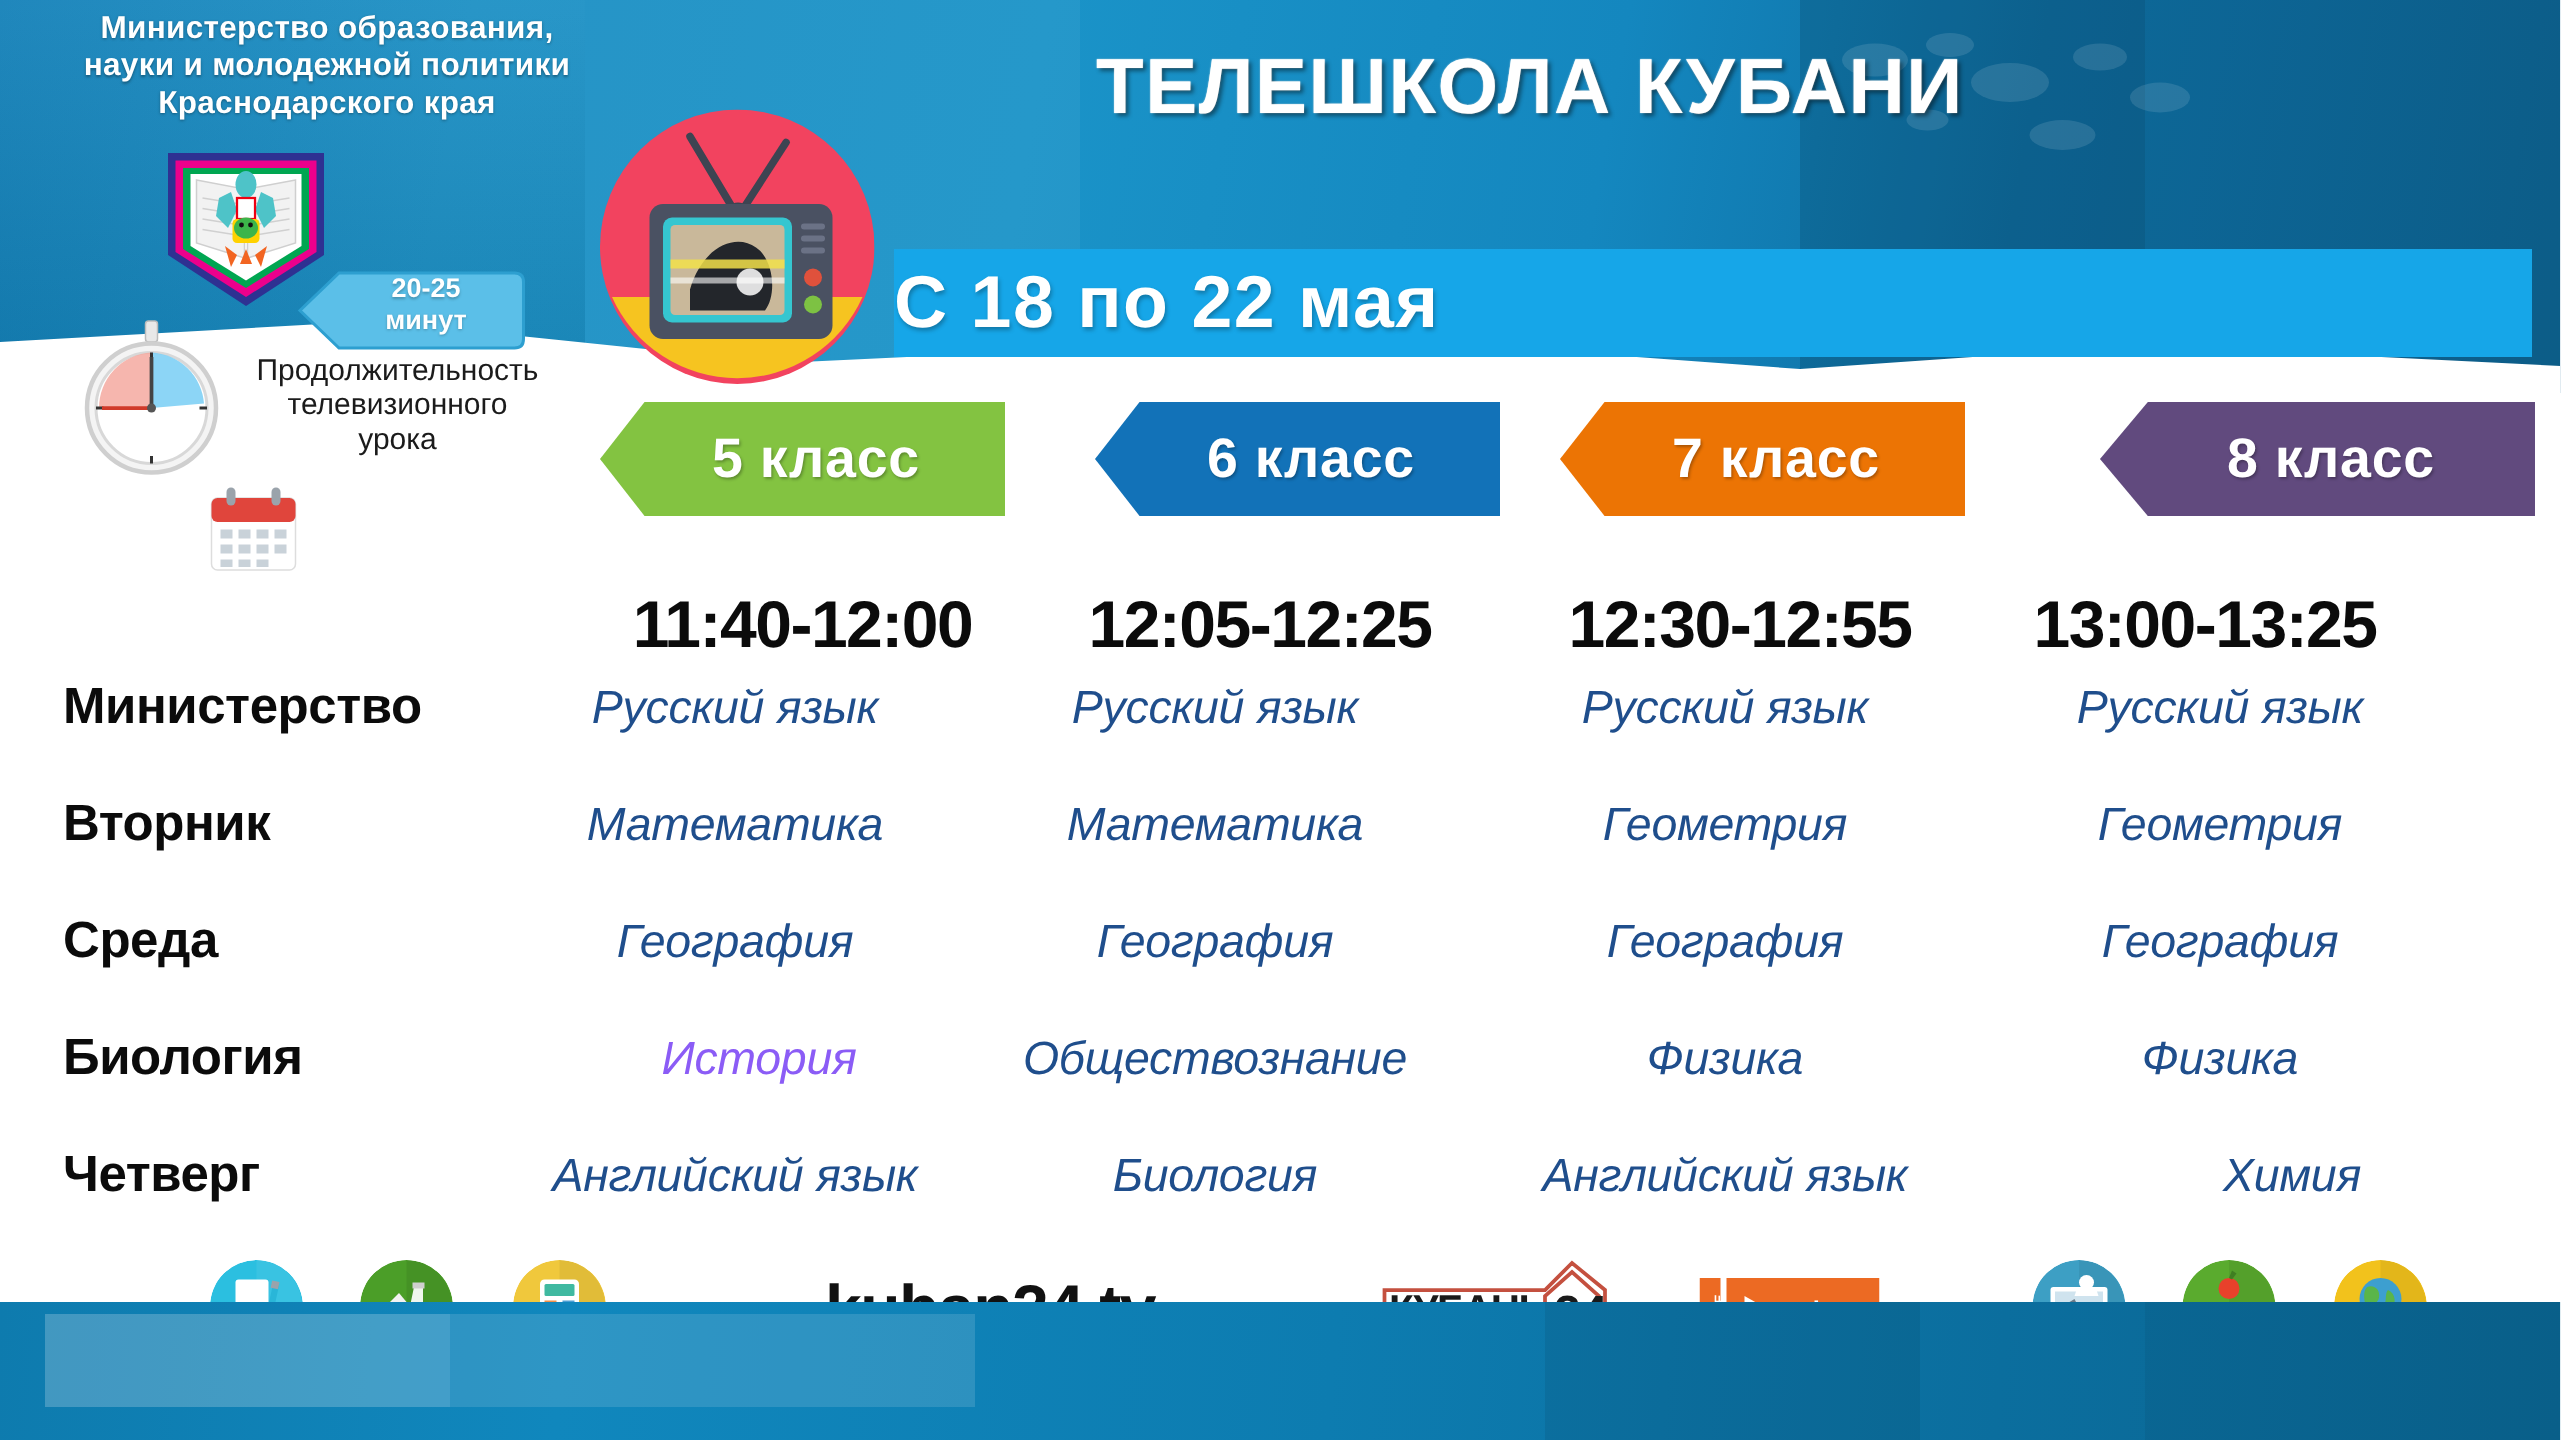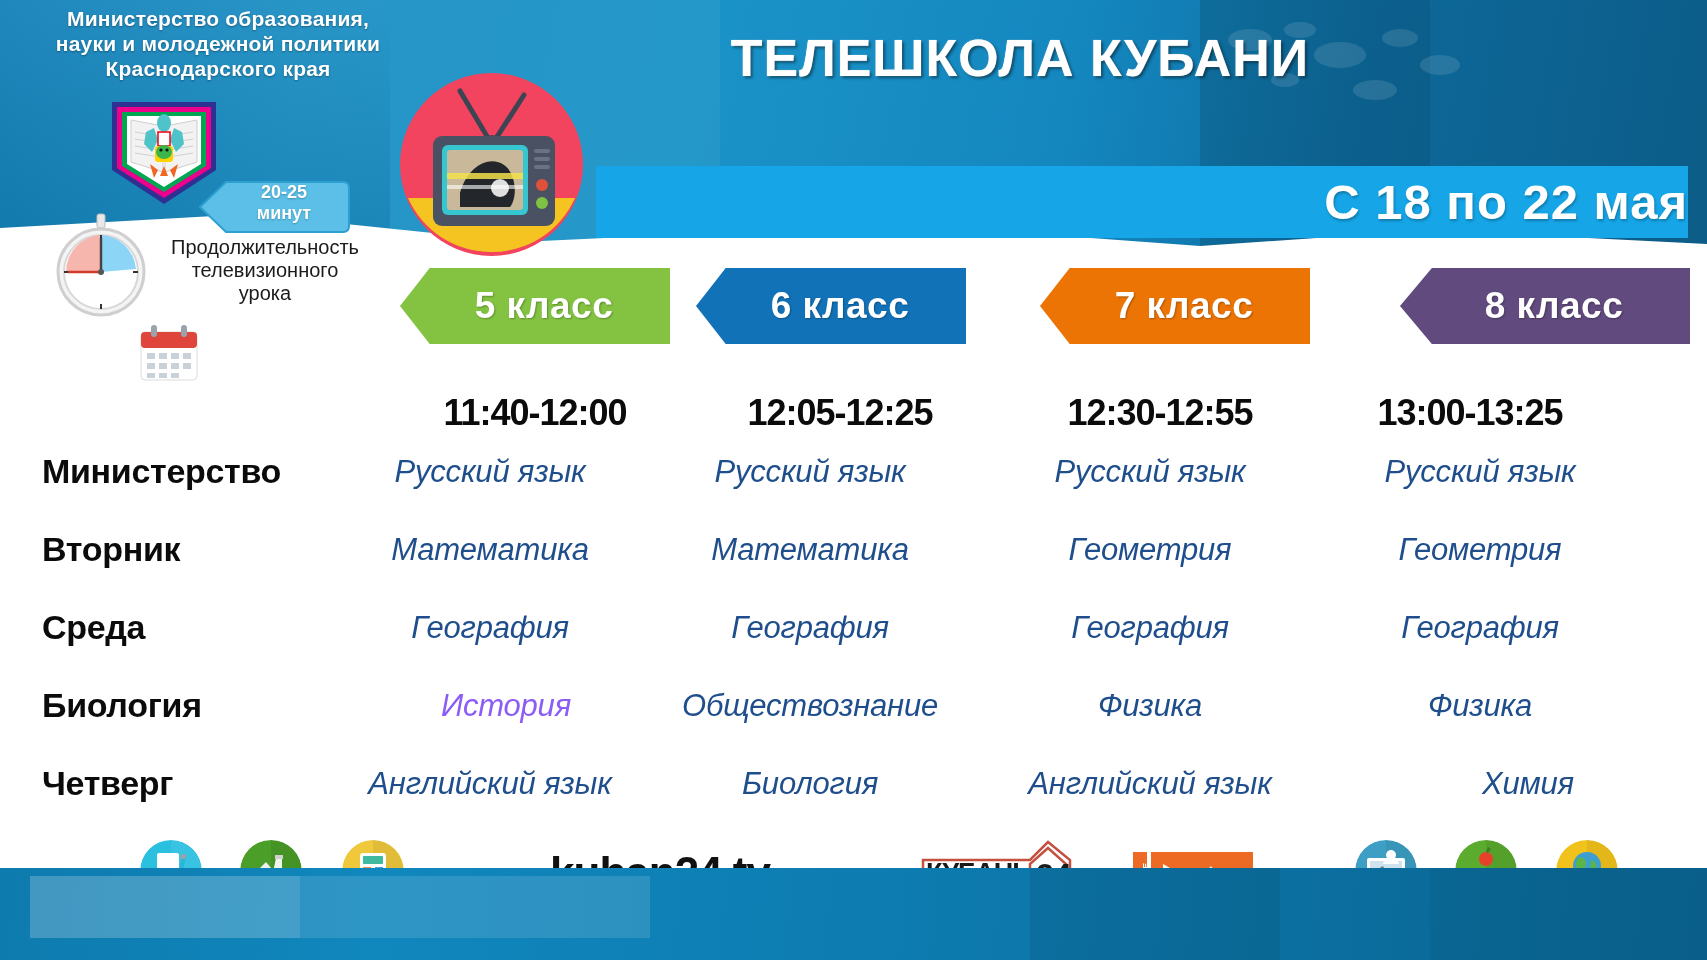--- a/index.html
+++ b/index.html
@@ -91,21 +91,21 @@
     position:absolute; left:520px; top:28px; width:1000px;
     text-align:center;
     color:#ffffff; font-weight:bold; font-size:52px; letter-spacing:1px;
     text-shadow: 2px 2px 3px rgba(0,0,0,.45), 0 0 1px #fff;
   }
 
   
   .date-banner {
     position:absolute; left:596px; top:166px; width:1092px; height:72px;
     background:#16a6e8;
-    display:flex; align-items:center; justify-content:flex-end;
+    display:flex; align-items:center; justify-content:flex-start;
   }
   .date-banner span {
     color:#ffffff; font-weight:bold; font-size:49px; letter-spacing:1px;
     text-shadow: 1px 2px 3px rgba(0,0,0,.28);
   }
 
   
   .grades { position:absolute; left:0; top:268px; width:1594px; height:80px; }
   .grade {
     position:absolute; top:0; height:76px;
@@ -116,21 +116,21 @@
   .grade span {
     color:#ffffff; font-weight:bold; font-size:37px; letter-spacing:.5px;
     text-shadow: 1px 1px 2px rgba(0,0,0,.28);
     padding-left:18px;
   }
 
   
   .times { position:absolute; left:0; top:392px; width:1707px; height:44px; }
   .time-cell {
     position:absolute; top:0; text-align:center;
-    font-weight:bold; font-size:36px; color:#0b0b0b;
+    font-weight:bold; font-size:44px; color:#0b0b0b;
     letter-spacing:-1px;
   }
 
   
   .schedule { position:absolute; left:0; top:446px; width:1707px; }
   .srow { position:relative; height:78px; }
   .day {
     position:absolute; left:42px; top:6px; width:300px;
     font-weight:bold; font-size:34px; color:#0b0b0b;
     letter-spacing:-.3px;
@@ -307,21 +307,21 @@
   <div class="main-title">ТЕЛЕШКОЛА КУБАНИ</div>
 
   <div class="date-banner">
     <span>С 18 по 22 мая</span>
   </div>
 
   <div class="grades">
     <div class="grade" id="g0" style="left: 400px; width: 270px; background: rgb(131, 195, 65);">
       <span>5 класс</span>
     </div>
-    <div class="grade" id="g1" style="left: 696px; width: 270px; background: rgb(18, 114, 184);">
+    <div class="grade" id="g1" style="left: 730px; width: 270px; background: rgb(18, 114, 184);">
       <span>6 класс</span>
     </div>
     <div class="grade" id="g2" style="left: 1040px; width: 270px; background: rgb(236, 116, 4);">
       <span>7 класс</span>
     </div>
     <div class="grade" id="g3" style="left: 1400px; width: 290px; background: rgb(97, 74, 126);">
       <span>8 класс</span>
     </div>
   </div>
 

